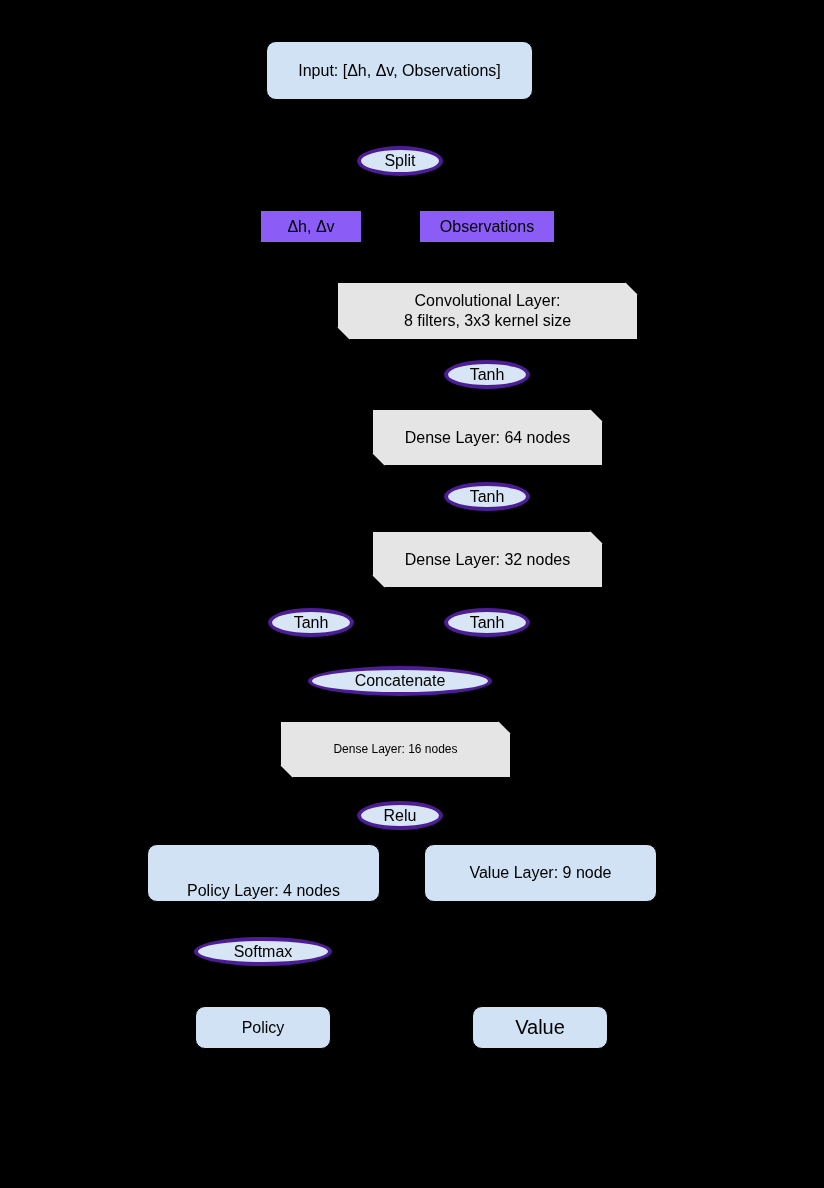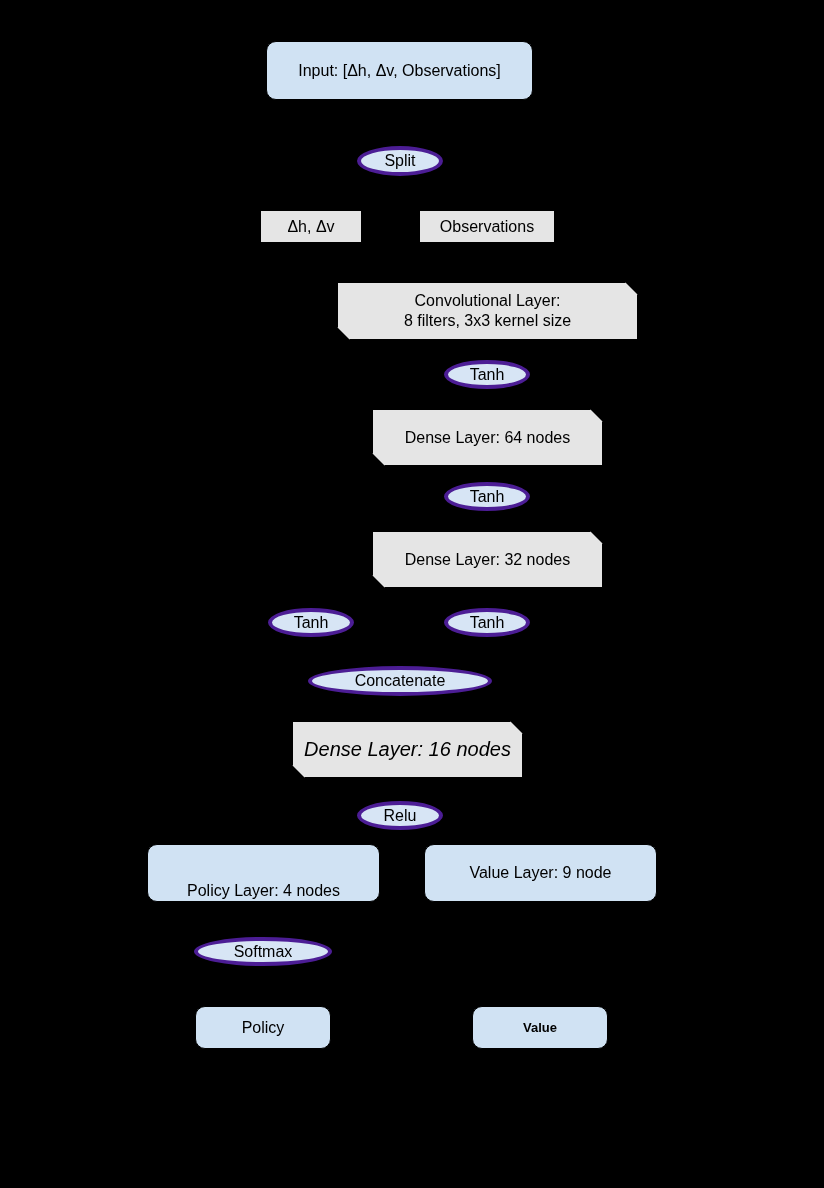--- a/index.html
+++ b/index.html
@@ -33,21 +33,21 @@
     color: #000000;
     line-height: 1.22;
     white-space: pre-line;
     -webkit-font-smoothing: antialiased;
   }
 
   
 
   
   .shape-rect {
-    background: #e5e5e5;
+    background: #8b5cf6;
     border: 1px solid #000000;
   }
 
   
   .shape-round {
     background: #d0e2f3;
     border: 1px solid #000000;
     border-radius: 10px;
   }
 
@@ -125,21 +125,21 @@
   </div>
 
   <div class="node shape-ellipse" style="left:444px;top:608px;width:86px;height:29px;font-size:16px;">
     <span class="lbl">Tanh</span>
   </div>
 
   <div class="node shape-ellipse" style="left:308px;top:666px;width:184px;height:30px;font-size:16px;">
     <span class="lbl">Concatenate</span>
   </div>
 
-  <div class="node shape-cut" style="left:292px;top:721px;width:231px;height:57px;font-size:20px;font-style:italic;">
+  <div class="node shape-cut" style="left:280px;top:721px;width:231px;height:57px;font-size:12px;">
     <span class="lbl">Dense Layer: 16 nodes</span>
   </div>
 
   <div class="node shape-ellipse" style="left:357px;top:801px;width:86px;height:29px;font-size:16px;">
     <span class="lbl">Relu</span>
   </div>
 
   <div class="node shape-round" style="left:147px;top:844px;width:233px;height:58px;font-size:16px;align-items:flex-end;">
     <span class="lbl">Policy Layer: 4 nodes</span>
   </div>
@@ -149,17 +149,17 @@
   </div>
 
   <div class="node shape-ellipse" style="left:194px;top:937px;width:138px;height:29px;font-size:16px;">
     <span class="lbl">Softmax</span>
   </div>
 
   <div class="node shape-round" style="left:195px;top:1006px;width:136px;height:43px;font-size:16px;">
     <span class="lbl">Policy</span>
   </div>
 
-  <div class="node shape-round" style="left:472px;top:1006px;width:136px;height:43px;font-size:13px;font-weight:bold;">
+  <div class="node shape-round" style="left:472px;top:1006px;width:136px;height:43px;font-size:20px;">
     <span class="lbl">Value</span>
   </div>
 
 </div>
 
 </body></html>

